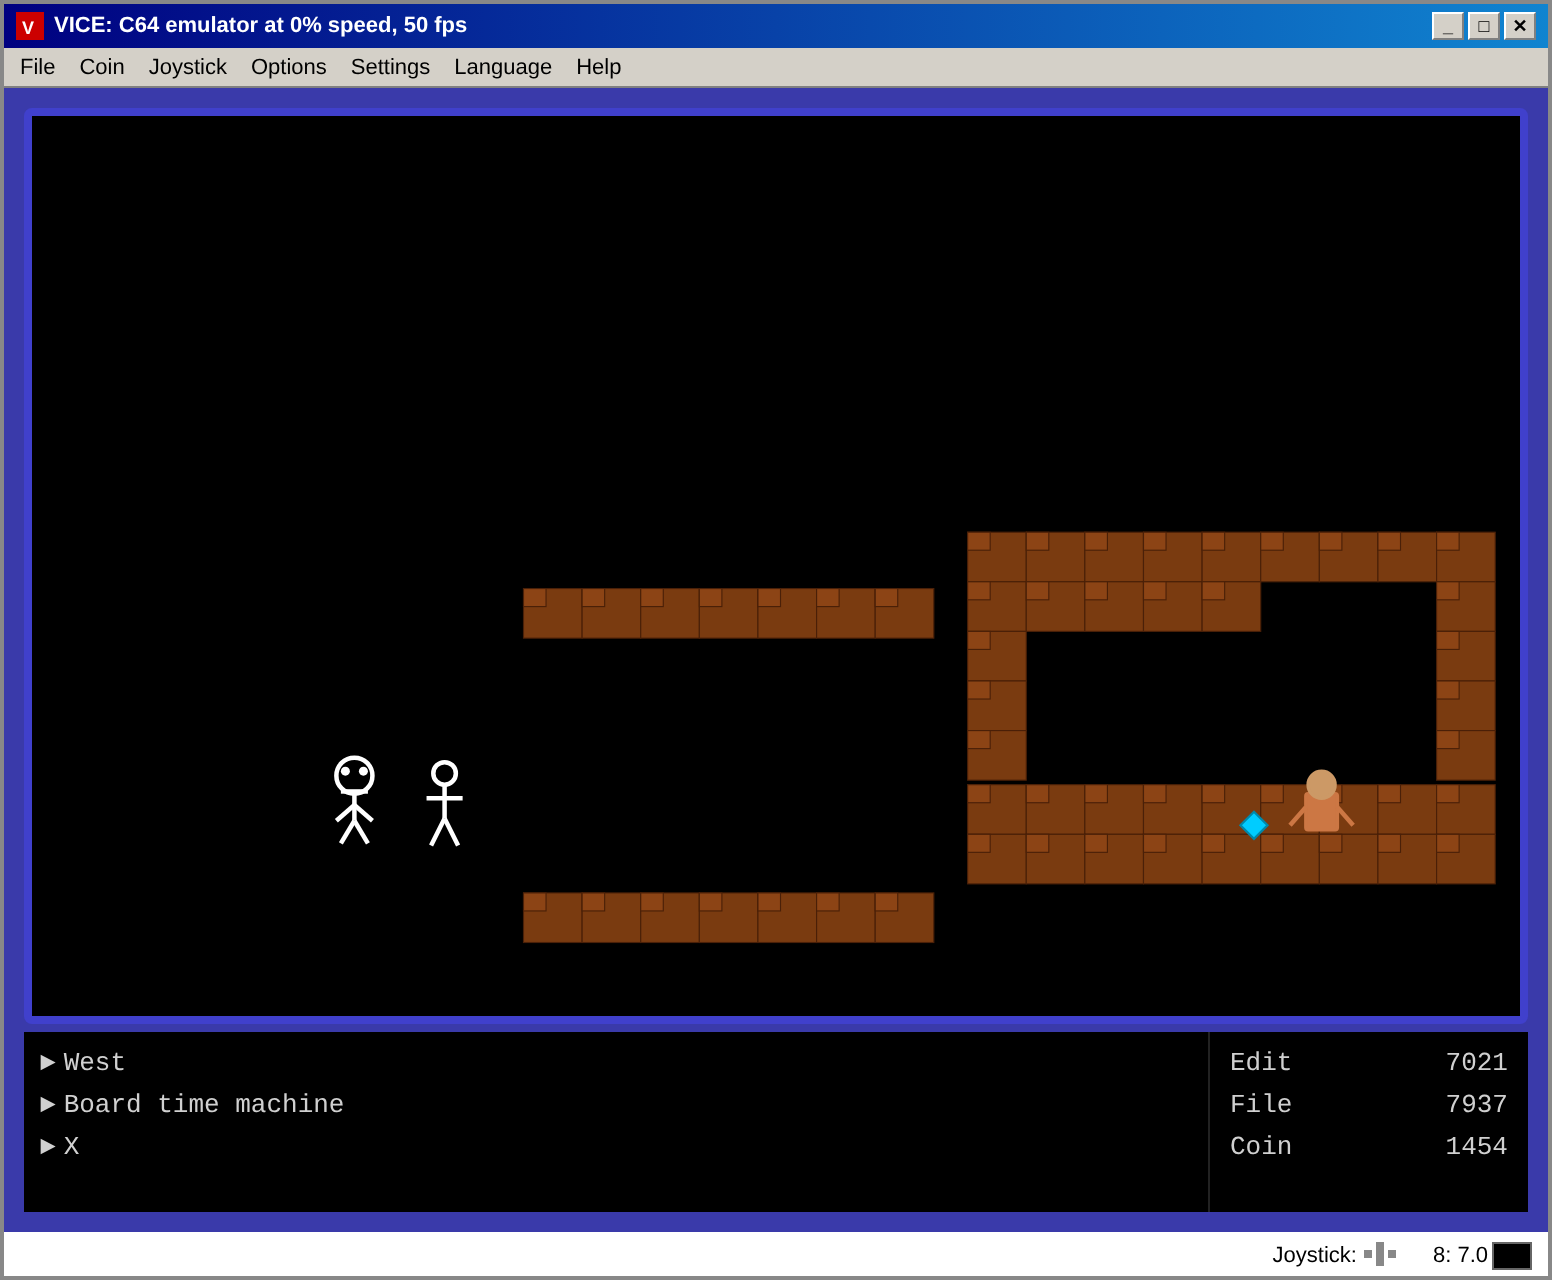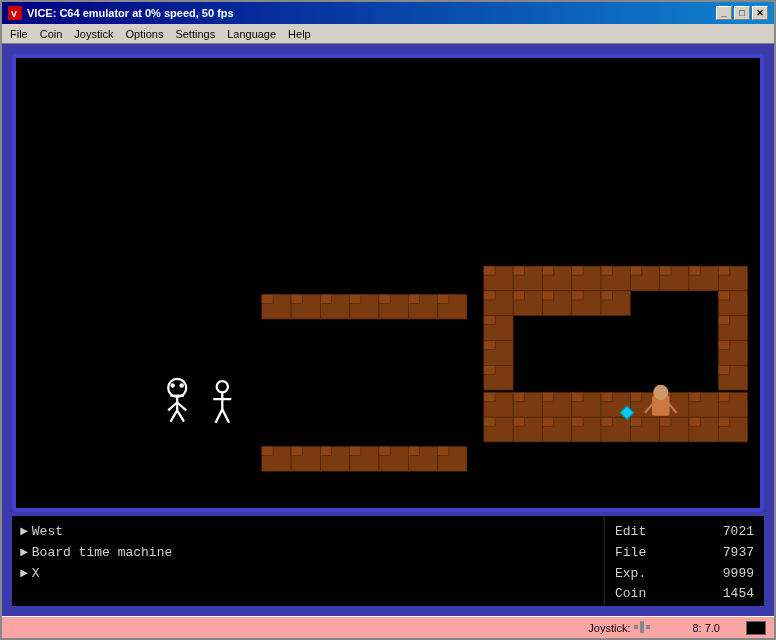--- a/index.html
+++ b/index.html
@@ -154,31 +154,31 @@
     }
 
     .stats-panel .stat-row {
       display: flex;
       justify-content: space-between;
       gap: 8px;
     }
 
     
     .status-bar {
-      background: #fca5a5;
+      background: #ffffff;
       border-top: 1px solid #fff;
       height: 22px;
       display: flex;
       align-items: center;
       padding: 0 8px;
       font-family: 'Tahoma', sans-serif;
       font-size: 11px;
       flex-shrink: 0;
       justify-content: flex-end;
-      gap: 26px;
+      gap: 2px;
     }
 
     .status-bar-segment {
       display: flex;
       align-items: center;
       gap: 4px;
     }
 
     .joystick-indicator {
       display: flex;
@@ -411,24 +411,20 @@
       <div class="stats-panel">
         <div class="stat-row">
           <span>Edit</span>
           <span>7021</span>
         </div>
         <div class="stat-row">
           <span>File</span>
           <span>7937</span>
         </div>
         <div class="stat-row">
-          <span>Exp.</span>
-          <span>9999</span>
-        </div>
-        <div class="stat-row">
           <span>Coin</span>
           <span>1454</span>
         </div>
       </div>
     </div>
 
   </div>
 
   <div class="status-bar">
     <div class="status-bar-segment">

